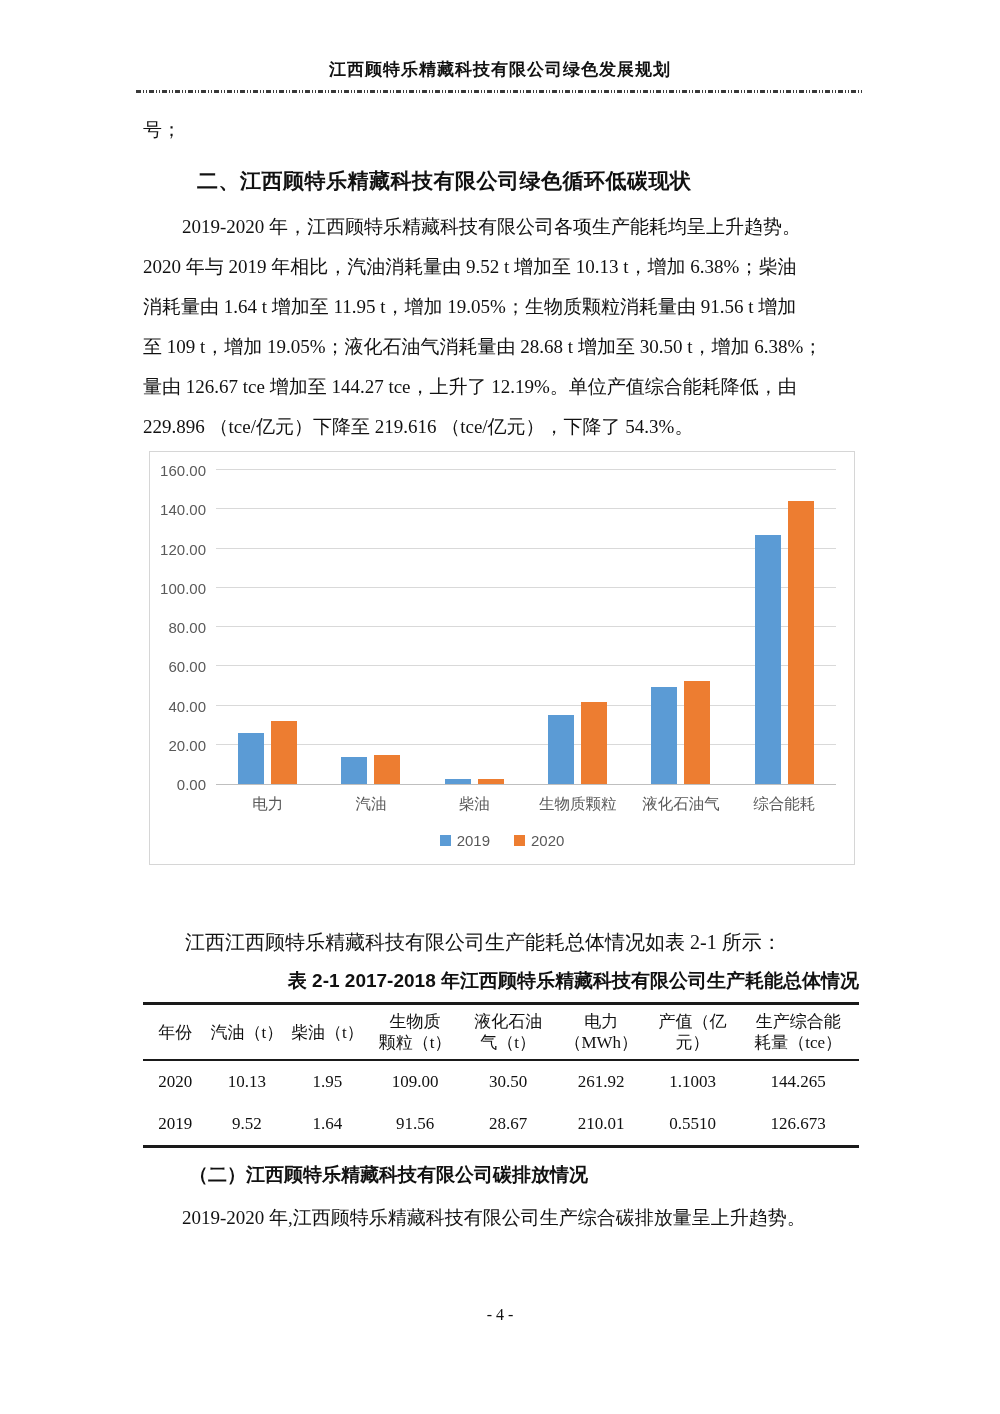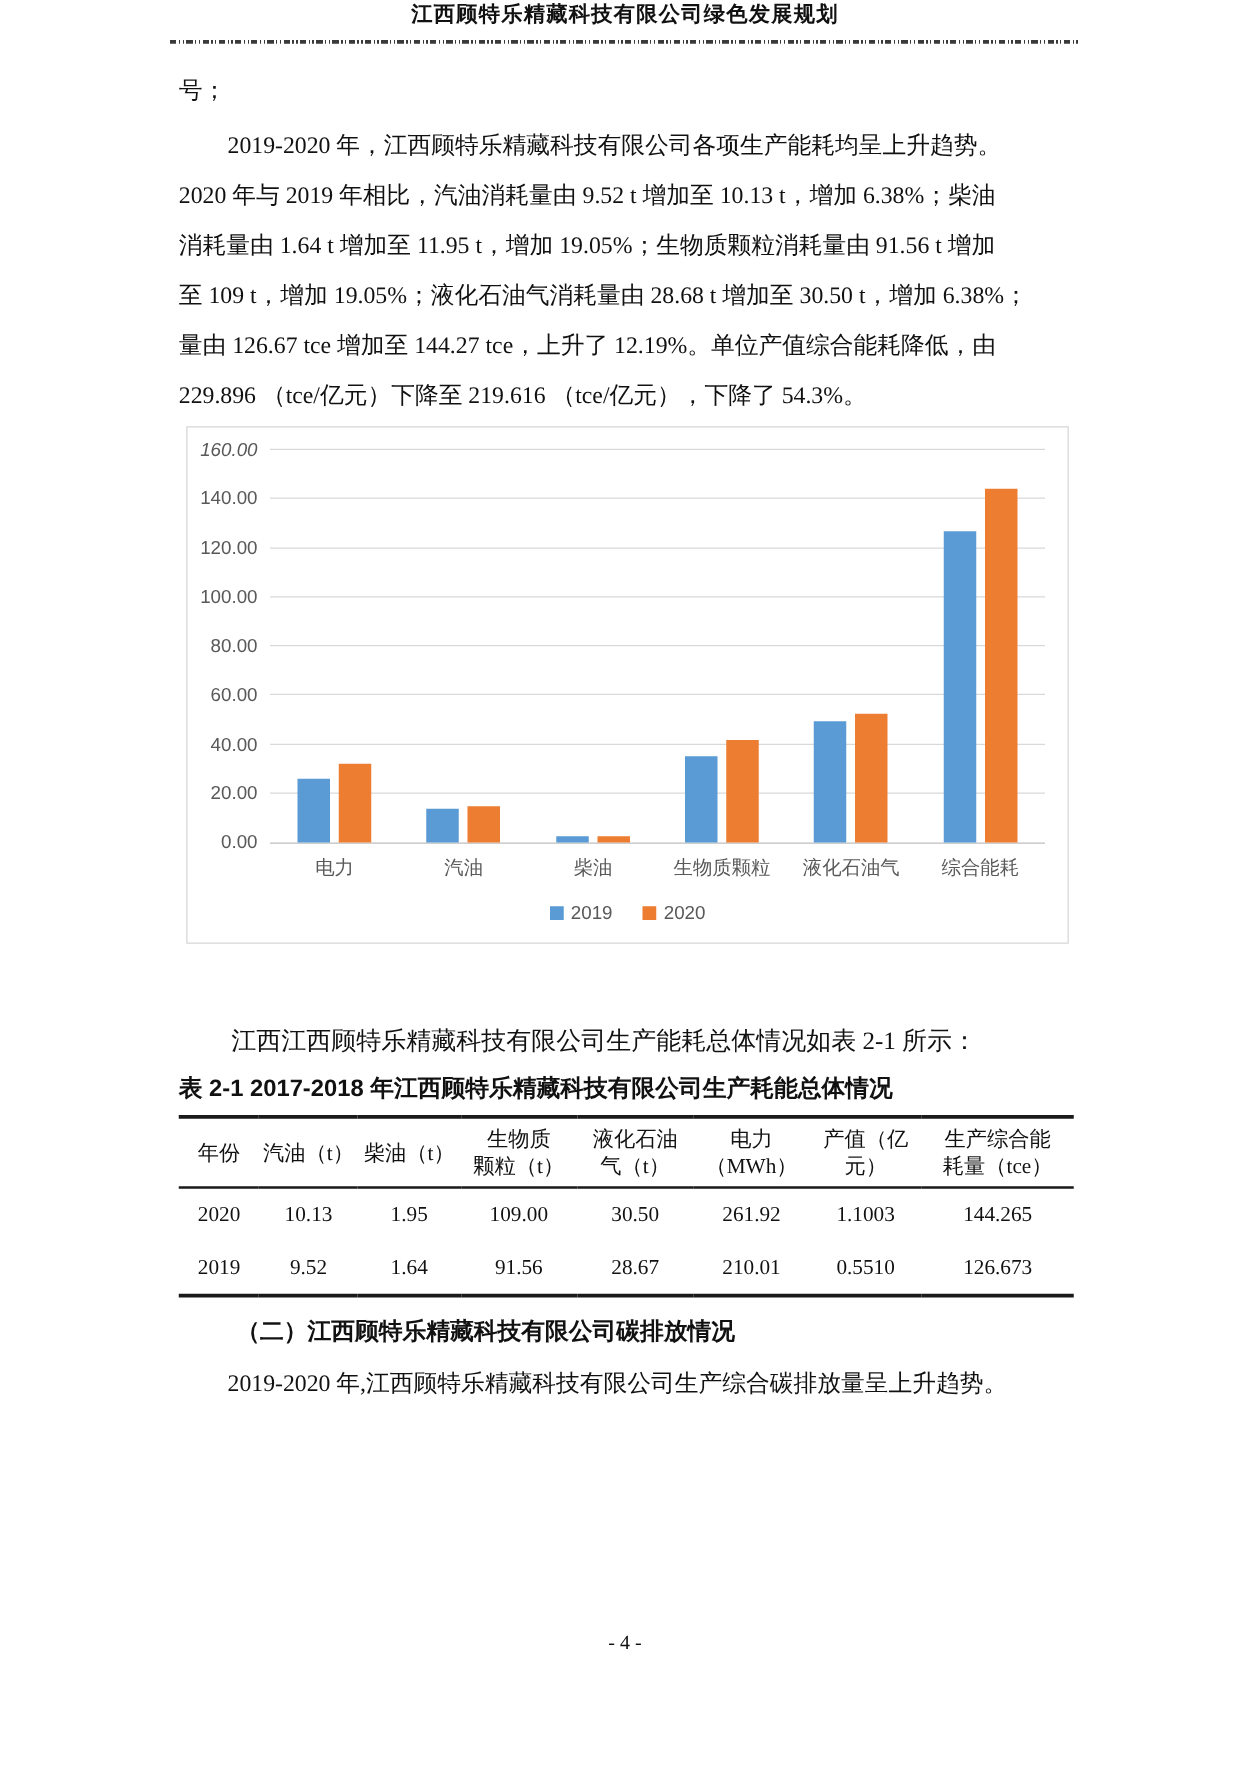--- a/index.html
+++ b/index.html
@@ -6,21 +6,21 @@
   html, body { background: #ffffff; }
   .page {
     position: relative;
     width: 1000px;
     height: 1414px;
     background: #ffffff;
     font-family: "Liberation Serif", "DejaVu Serif", serif;
     color: #111111;
     overflow: hidden;
   }
-  .page-header { }
+  .page-header { padding-top: 58px; }
   .header-title {
     text-align: center;
     font-size: 17px;
     font-weight: bold;
     letter-spacing: 1px;
   }
   .header-rule {
     margin: 9px auto 0;
     width: 728px;
     height: 3px;
@@ -94,21 +94,21 @@
     display: flex; justify-content: center; gap: 24px;
   }
   .legend-item { display: flex; align-items: center; gap: 6px; }
   .legend-swatch { width: 11px; height: 11px; }
   .legend-label { font-size: 15px; color: #595959; }
 
   
   .table-intro { margin-top: 64px; text-indent: 42px; font-size: 20px; }
   .table-title {
     margin-top: 12px;
-    text-align: left;
+    text-align: right;
     font-size: 19px;
     font-weight: bold;
     font-family: "Liberation Sans", "DejaVu Sans", sans-serif;
   }
   table.energy-table {
     margin-top: 8px;
     width: 100%;
     border-collapse: collapse;
     table-layout: fixed;
     font-size: 17px;
@@ -143,20 +143,21 @@
 
   <div class="page-header">
     <div class="header-title">江西顾特乐精藏科技有限公司绿色发展规划</div>
     <div class="header-rule"></div>
   </div>
 
   <div class="content">
 
     <div class="stub-line">号；</div>
 
+    <div class="section-heading">二、江西顾特乐精藏科技有限公司绿色循环低碳现状</div>
 
 
     <div class="para">
       <div class="line indent">2019-2020 年，江西顾特乐精藏科技有限公司各项生产能耗均呈上升趋势。</div>
       <div class="line">2020 年与 2019 年相比，汽油消耗量由 9.52 t 增加至 10.13 t，增加 6.38%；柴油</div>
       <div class="line">消耗量由 1.64 t 增加至 11.95 t，增加 19.05%；生物质颗粒消耗量由 91.56 t 增加</div>
       <div class="line">至 109 t，增加 19.05%；液化石油气消耗量由 28.68 t 增加至 30.50 t，增加 6.38%；</div>
       <div class="line">量由 126.67 tce 增加至 144.27 tce，上升了 12.19%。单位产值综合能耗降低，由</div>
       <div class="line">229.896 （tce/亿元）下降至 219.616 （tce/亿元），下降了 54.3%。</div>
     </div>
@@ -172,21 +173,21 @@
           <div class="ytick" style="bottom: 37.5%; color: rgb(89, 89, 89);">60.00</div>
           <div class="gridline" style="bottom: 50%; background: rgb(217, 217, 217);"></div>
           <div class="ytick" style="bottom: 50%; color: rgb(89, 89, 89);">80.00</div>
           <div class="gridline" style="bottom: 62.5%; background: rgb(217, 217, 217);"></div>
           <div class="ytick" style="bottom: 62.5%; color: rgb(89, 89, 89);">100.00</div>
           <div class="gridline" style="bottom: 75%; background: rgb(217, 217, 217);"></div>
           <div class="ytick" style="bottom: 75%; color: rgb(89, 89, 89);">120.00</div>
           <div class="gridline" style="bottom: 87.5%; background: rgb(217, 217, 217);"></div>
           <div class="ytick" style="bottom: 87.5%; color: rgb(89, 89, 89);">140.00</div>
           <div class="gridline" style="bottom: 100%; background: rgb(217, 217, 217);"></div>
-          <div class="ytick" style="bottom: 100%; color: rgb(89, 89, 89); font-style: italic;">160.00</div>
+          <div class="ytick" style="bottom: 100%; color: rgb(89, 89, 89);">160.00</div>
           <div class="chart-bars">
             <div class="bar-group">
               <div class="bar" style="height: 16.125%; background: rgb(91, 155, 213);"></div>
               <div class="bar" style="height: 20.125%; background: rgb(237, 125, 49);"></div>
             </div>
             <div class="bar-group">
               <div class="bar" style="height: 8.75%; background: rgb(91, 155, 213);"></div>
               <div class="bar" style="height: 9.3125%; background: rgb(237, 125, 49);"></div>
             </div>
             <div class="bar-group">

